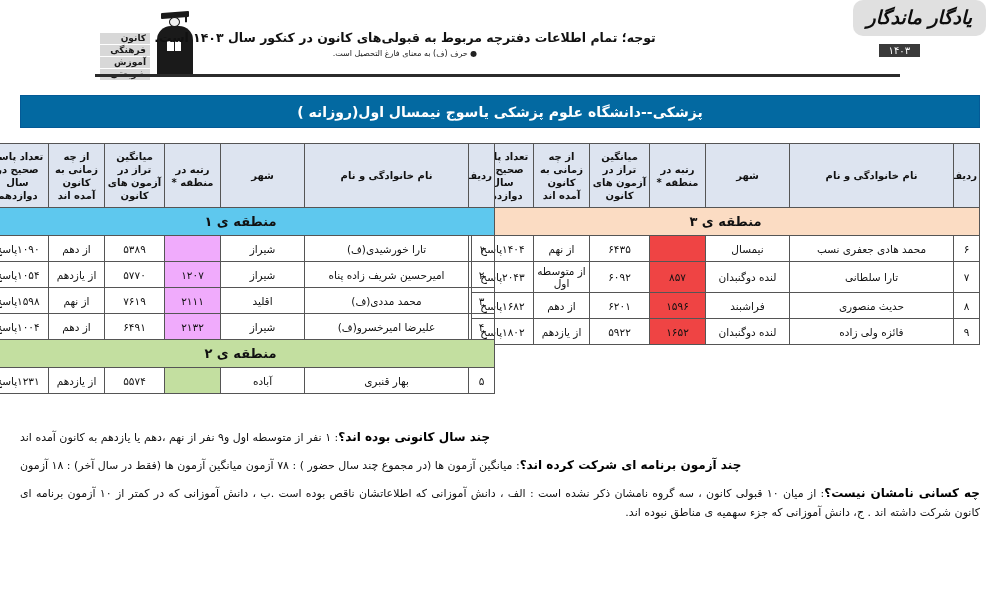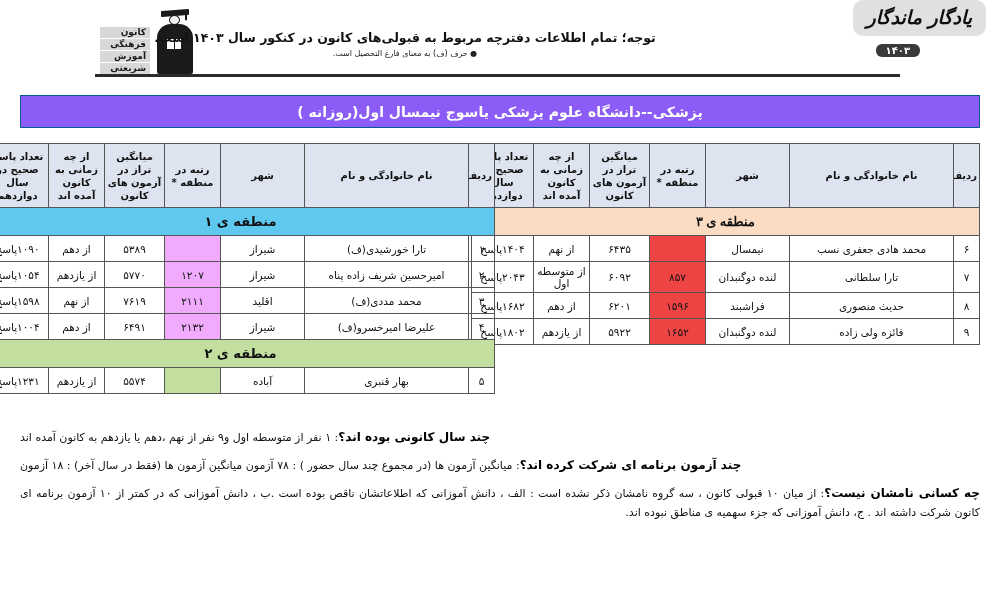--- a/index.html
+++ b/index.html
@@ -12,21 +12,21 @@
     overflow: hidden;
   }
   .page { position: relative; width: 1000px; height: 613px; }
 
   
   .header { position: relative; height: 86px; }
 
   .logo-block {
     position: absolute; left: 88px; top: 6px;
     width: 110px; height: 74px;
-    display: flex; align-items: center;
+    display: flex; align-items: flex-end;
   }
   .logo-fig {
     width: 46px; height: 70px; position: relative; flex: none;
   }
   .logo-cap {
     position: absolute; left: 9px; top: 2px; width: 28px; height: 6px;
     background: #1a1a1a; border-radius: 1px;
     transform: skewY(-4deg);
   }
   .logo-cap:after {
@@ -80,33 +80,33 @@
     background: #e0e0e0; border-radius: 10px;
     padding: 6px 14px 8px 14px;
     display: inline-block;
     font-size: 19px; font-weight: bold; color: #0d0d0d;
     font-style: italic; letter-spacing: 1px;
     white-space: nowrap;
   }
   .brand-year {
     position: absolute; right: 66px; top: 44px;
     background: #3a3a3a; color: #fff;
-    font-size: 10px; font-weight: bold;
-    padding: 1px 10px; border-radius: 6px; letter-spacing: 1px;
+    font-size: 10px; font-weight: normal;
+    padding: 1px 10px; border-radius: 0; letter-spacing: 1px;
   }
   .header-rule {
     position: absolute; left: 95px; right: 100px; top: 74px;
     height: 3px; background: #2b2b2b;
   }
 
   
   .title-bar {
     position: absolute; left: 20px; top: 95px;
     width: 960px; height: 33px;
-    background: #8b5cf6;
+    background: #0369a1;
     border: 1px solid #045a96;
     display: flex; align-items: center; justify-content: center;
     color: #ffffff; font-size: 14px; font-weight: bold;
     letter-spacing: -0.2px;
   }
 
   
   .tables {
     position: absolute; top: 143px; left: 20px;
     width: 960px;
@@ -145,21 +145,21 @@
 
   td.name-cell { text-align: right; padding-right: 8px; font-size: 11px; }
   td.radif-cell { font-size: 10.5px; }
 
   tr.section-row td {
     font-weight: bold; font-size: 13px; height: 28px;
     letter-spacing: 0.5px;
   }
   tr.sec-blue   td { background: #5ec8ee; }
   tr.sec-green  td { background: #c3dfa0; }
-  tr.sec-peach  td { background: #fbdcc3; font-family: Liberation Serif, serif; }
+  tr.sec-peach  td { background: #fbdcc3; }
 
   td.rank-blue  { background: #f0abfc; }
   td.rank-green { background: #c3dfa0; }
   td.rank-peach { background: #ef4444; }
 
   
   .footer {
     position: absolute; left: 20px; right: 20px; top: 428px;
     direction: rtl; text-align: right;
   }

